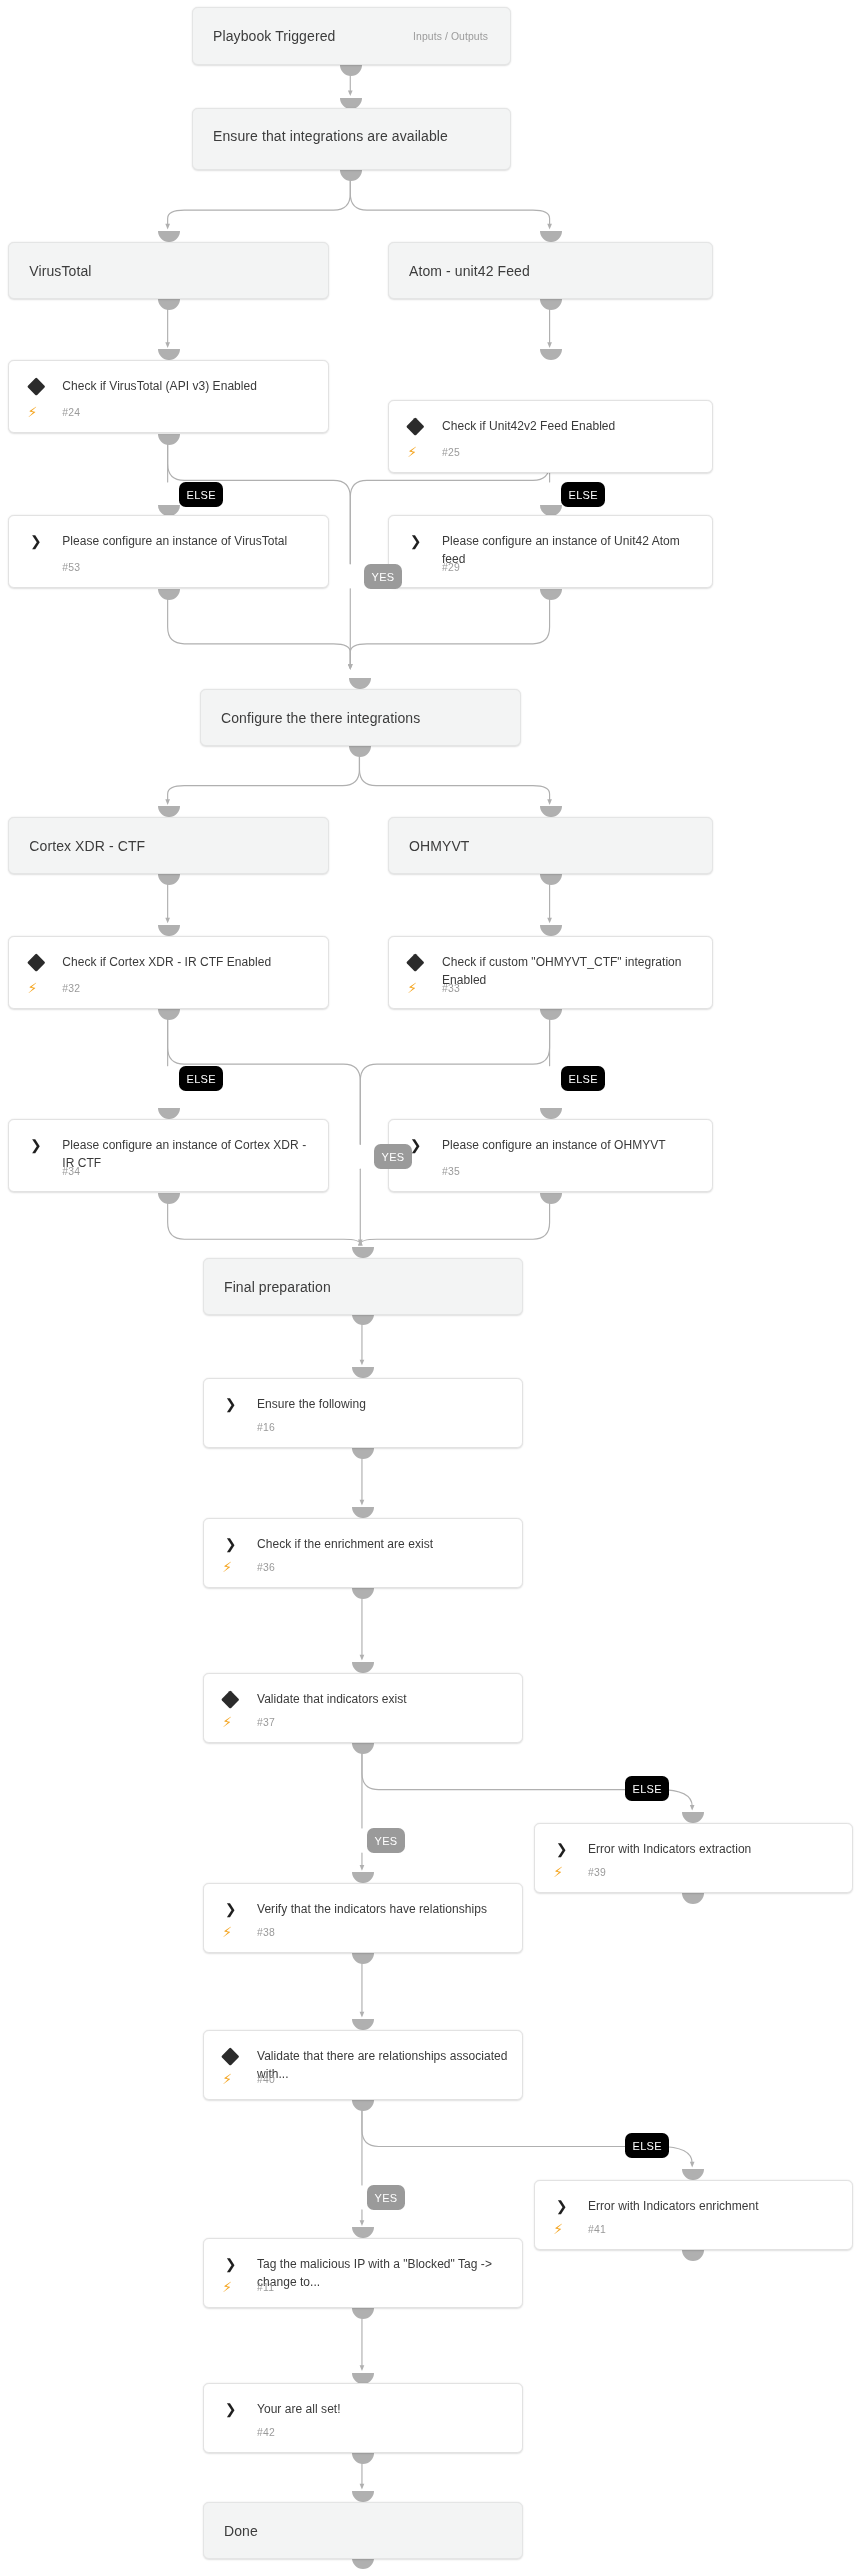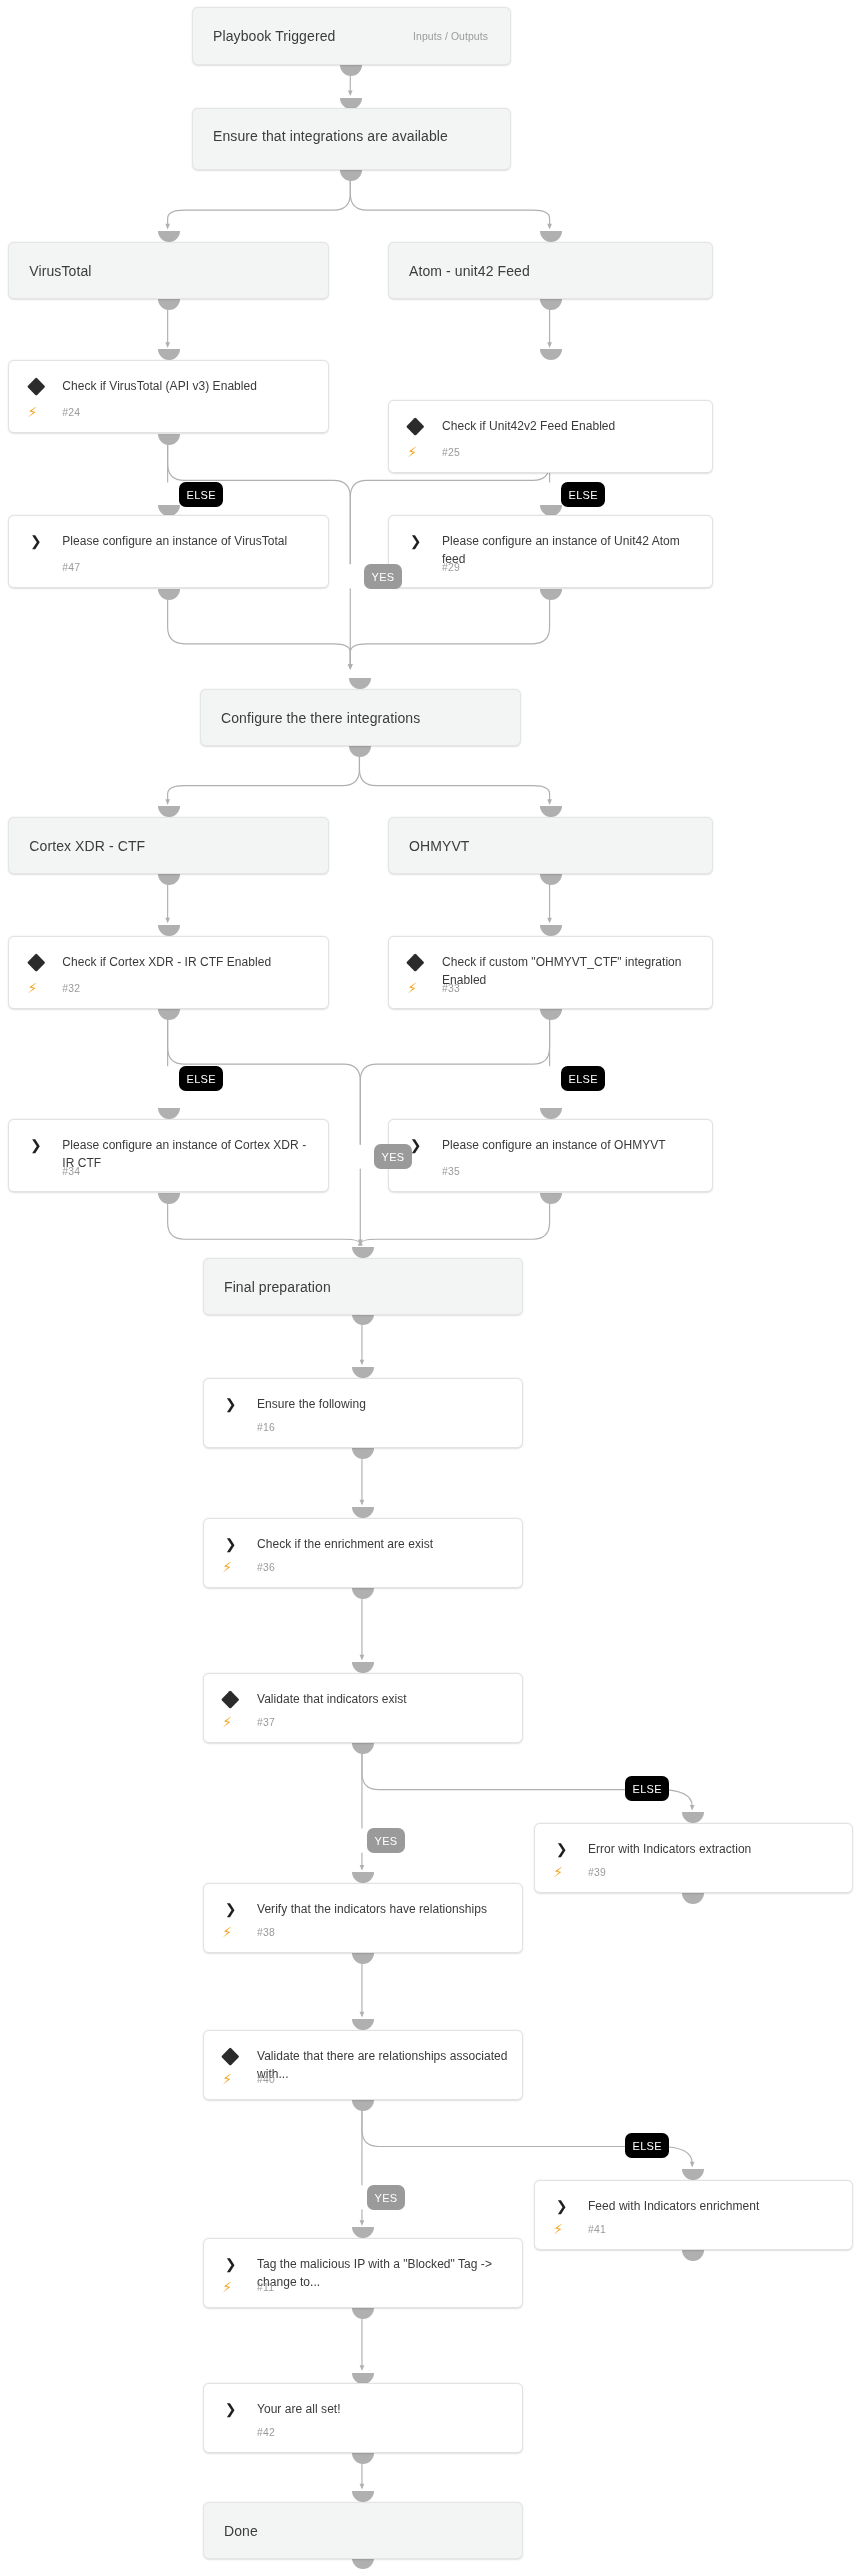--- a/index.html
+++ b/index.html
@@ -265,21 +265,21 @@
         </div>
         <div class="label">Check if Unit42v2 Feed Enabled</div>
         <div class="bolt" style="color: rgb(245, 166, 35);">⚡</div>
         <div class="num">#25</div>
       </div>
       <div class="node task" style="left: 8.3px; top: 515px; width: 321px; height: 73px;">
         <div class="glyph">
           <span class="chevron">❯</span>
         </div>
         <div class="label">Please configure an instance of VirusTotal</div>
-        <div class="num">#47</div>
+        <div class="num">#53</div>
       </div>
       <div class="node task" style="left: 388px; top: 515px; width: 325px; height: 73px;">
         <div class="glyph">
           <span class="chevron">❯</span>
         </div>
         <div class="label">Please configure an instance of Unit42 Atom feed</div>
         <div class="num">#29</div>
       </div>
       <div class="node section" style="left: 200px; top: 689px; width: 321px; height: 57px; background: rgb(243, 244, 244);">
         <div class="title">Configure the there integrations</div>
@@ -367,21 +367,21 @@
           <div class="diamond" style="background: rgb(43, 43, 43);"></div>
         </div>
         <div class="label">Validate that there are relationships associated with...</div>
         <div class="bolt" style="color: rgb(245, 166, 35);">⚡</div>
         <div class="num">#40</div>
       </div>
       <div class="node task" style="left: 534px; top: 2180px; width: 319px; height: 70px;">
         <div class="glyph">
           <span class="chevron">❯</span>
         </div>
-        <div class="label">Feed with Indicators enrichment</div>
+        <div class="label">Error with Indicators enrichment</div>
         <div class="bolt" style="color: rgb(245, 166, 35);">⚡</div>
         <div class="num">#41</div>
       </div>
       <div class="node task" style="left: 203px; top: 2238px; width: 320px; height: 70px;">
         <div class="glyph">
           <span class="chevron">❯</span>
         </div>
         <div class="label">Tag the malicious IP with a "Blocked" Tag -&gt; change to...</div>
         <div class="bolt" style="color: rgb(245, 166, 35);">⚡</div>
         <div class="num">#11</div>

